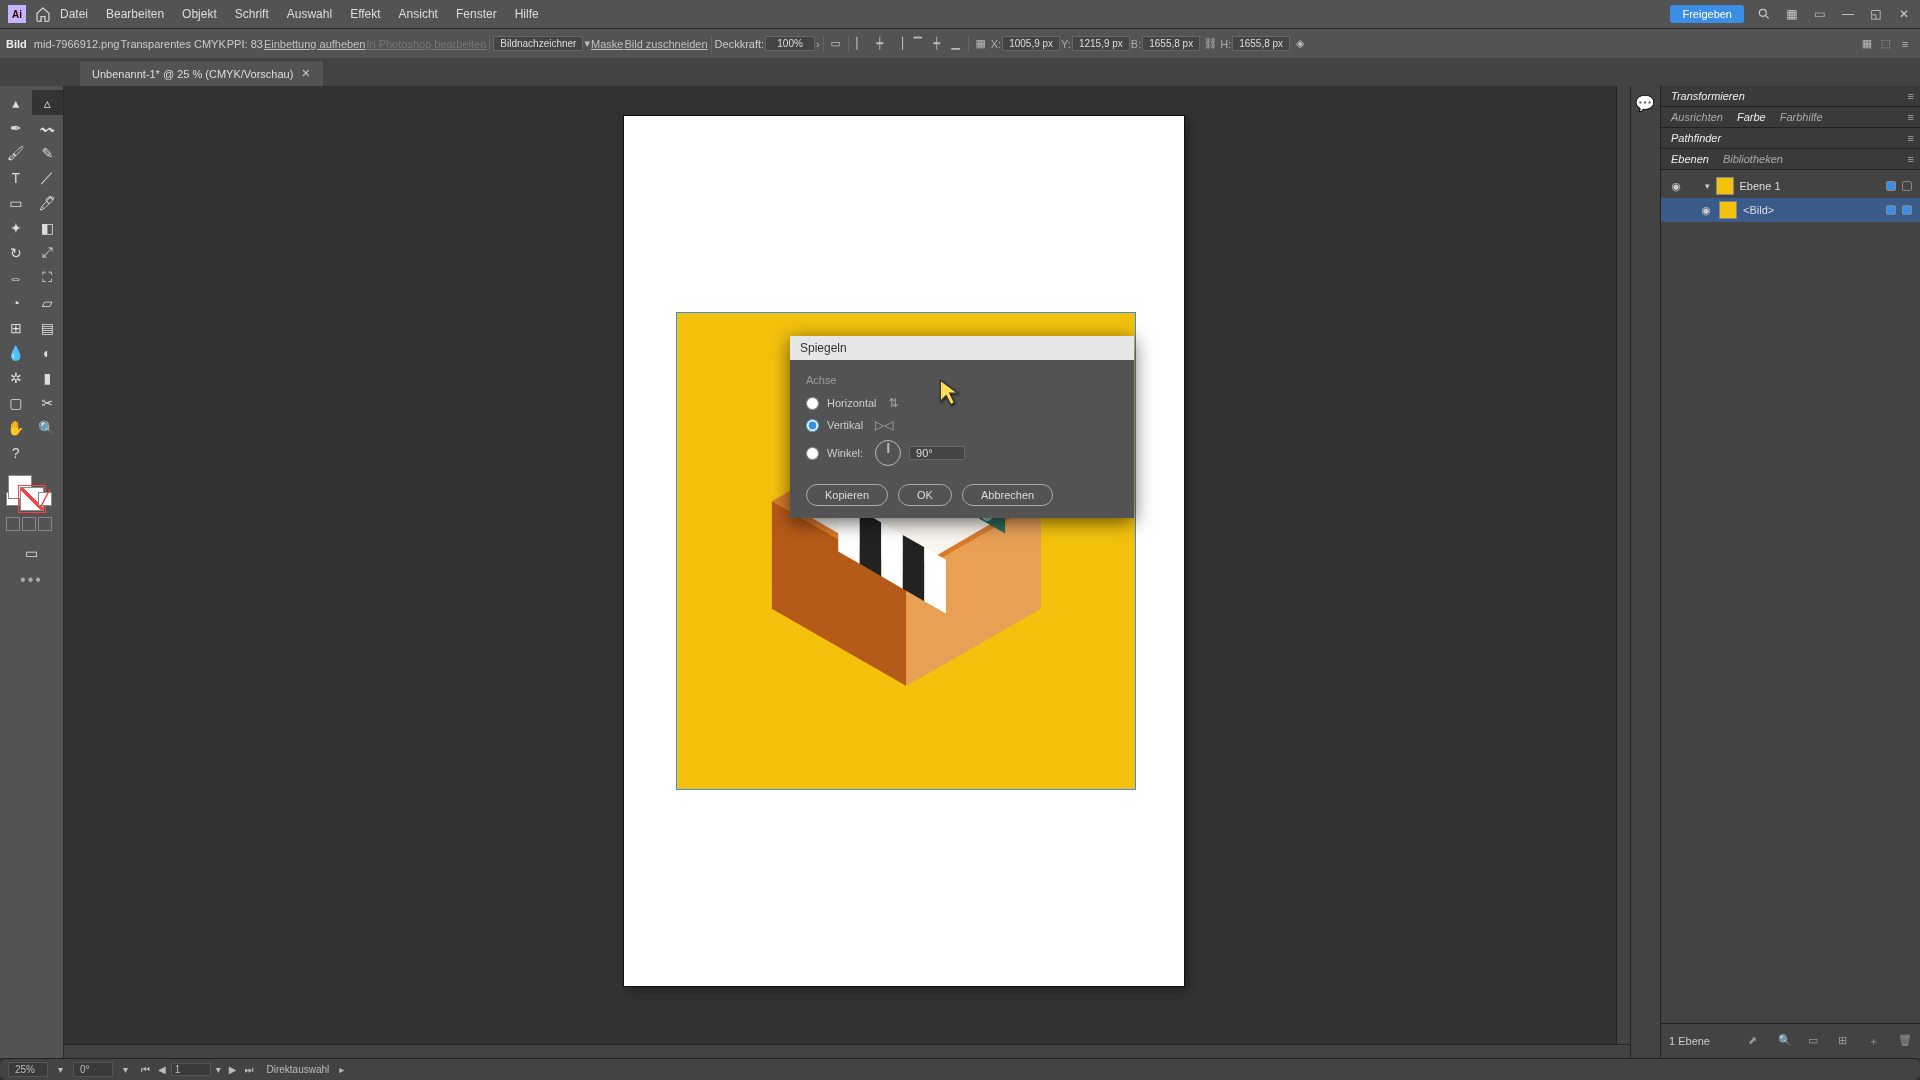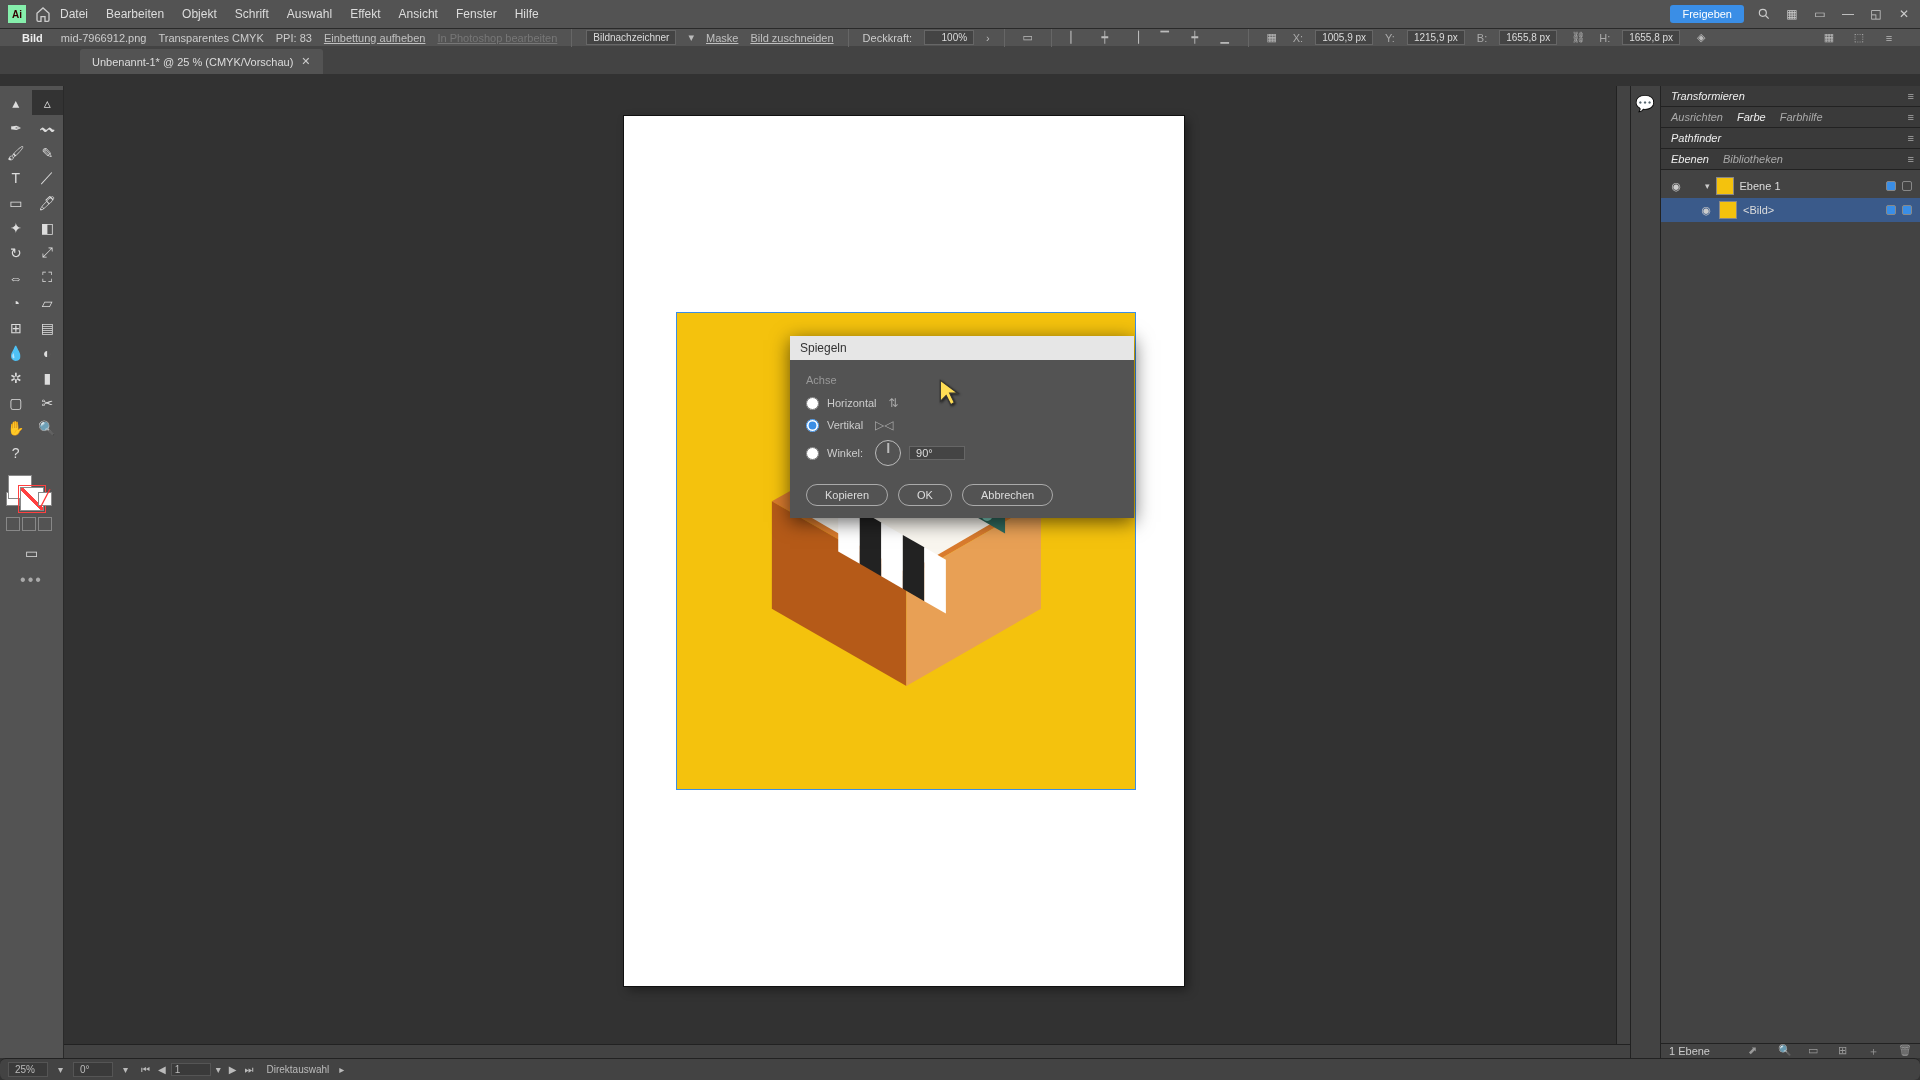--- a/index.html
+++ b/index.html
@@ -1,33 +1,33 @@
 <!DOCTYPE html>
 <html><head>
 <meta charset="utf-8">
 <style>
 * { margin: 0; padding: 0; box-sizing: border-box; font-family: "Segoe UI", Arial, sans-serif; user-select: none; }
 body { background: #323232; width: 1920px; height: 1080px; overflow: hidden; position: relative; }
 
 
 .menubar { height: 28px; background: #535353; display: flex; align-items: center; padding: 0 8px; font-size: 12px; color: #ddd; }
-.menubar .app-icon { width: 18px; height: 18px; background: #86efac; margin-right: 8px; display:flex;align-items:center;justify-content:center;color:#330000;font-weight:bold;font-size:10px;}
+.menubar .app-icon { width: 18px; height: 18px; background: #c4b5fd; margin-right: 8px; display:flex;align-items:center;justify-content:center;color:#330000;font-weight:bold;font-size:10px;}
 .menubar .home-icon { width:18px;height:18px;margin-right:8px;display:flex;align-items:center;justify-content:center;color:#ccc;}
 .menubar .menu-item { margin-right: 18px; cursor: default; }
 .menubar .right-controls { margin-left: auto; display: flex; align-items: center; gap: 12px; }
 .menubar .share-btn { background: #3a8ee6; color: #fff; padding: 3px 12px; border-radius: 3px; font-size: 11px; }
 .menubar .win-ctrl { width: 16px; height: 12px; color: #ccc; display:flex;align-items:center;justify-content:center;font-size:12px;}
 
 
-.controlbar { height: 18px; background: #535353; border-top: 1px solid #2a2a2a; display: flex; align-items: center; padding: 0 22px; font-size: 11px; color: #ccc; gap: 12px; }
+.controlbar { height: 30px; background: #535353; border-top: 1px solid #2a2a2a; display: flex; align-items: center; padding: 0 6px; font-size: 11px; color: #ccc; gap: 1px; }
 .controlbar .lbl-bold { color: #eee; font-weight: 600; margin-right: 6px;}
 .controlbar .link { color: #c0c0c0; text-decoration: underline; cursor:pointer;}
 .controlbar .link.dim { color: #777; }
 .controlbar .sep { width:1px; height:18px; background:#666; margin:0 2px;}
-.controlbar .field { background:#444;border:1px solid #666;padding:1px 6px;font-size:10px;color:#ddd;min-width:50px;text-align:right;}
+.controlbar .field { background:#444;border:1px solid #666;padding:1px 6px;font-size:10px;color:#ddd;min-width:50px;text-align:center;}
 .controlbar .icn { width:18px;height:18px;display:flex;align-items:center;justify-content:center;color:#bbb;}
 .controlbar .spacer { flex:1; }
 
 
 .tabbar { height: 28px; background: #434343; display: flex; align-items: flex-end; padding-left: 80px; }
 .tab { background: #535353; color: #ddd; font-size: 11px; padding: 6px 12px; border-radius: 3px 3px 0 0; display:flex;align-items:center;gap:8px;}
 .tab .close { color:#ccc; font-size:11px;}
 
 
 .main { position: absolute; top: 86px; left: 0; right: 0; bottom: 22px; display: flex; }
@@ -91,21 +91,21 @@
 .layer-row .name{flex:1;color:#ddd;}
 .layer-row .dot{width:10px;height:10px;border:1px solid #888;border-radius:2px;}
 .layer-row.child{padding-left:38px;}
 .layer-row .caret{color:#ccc;font-size:9px;}
 
 
 .statusbar { position:absolute;left:0;right:0;bottom:0;height:22px;background:#434343;border-top:1px solid #222;display:flex;align-items:center;font-size:10px;color:#bbb;padding:0 8px;gap:10px;border-radius:6px;}
 .statusbar .field{background:#3a3a3a;border:1px solid #555;padding:1px 6px;min-width:40px;}
 .statusbar .pager{display:flex;gap:2px;align-items:center;}
 .statusbar .pager span{padding:0 3px;}
-.right-panels .panel-footer{margin-top:auto;border-top:1px solid #222;padding:0 8px;display:flex;align-items:center;gap:16px;}
+.right-panels .panel-footer{margin-top:auto;border-top:1px solid #222;padding:10px 8px;display:flex;align-items:center;gap:16px;}
 .right-panels .panel-footer .fic{width:14px;height:14px;color:#999;}
 
 
 .cursor { position:absolute; left:938px; top:378px; width:30px;height:30px;pointer-events:none;z-index:999;}
 .cursor svg{filter:drop-shadow(1px 1px 1px rgba(0,0,0,.6));}
 </style>
 </head>
 <body>
 
 <div class="menubar">

